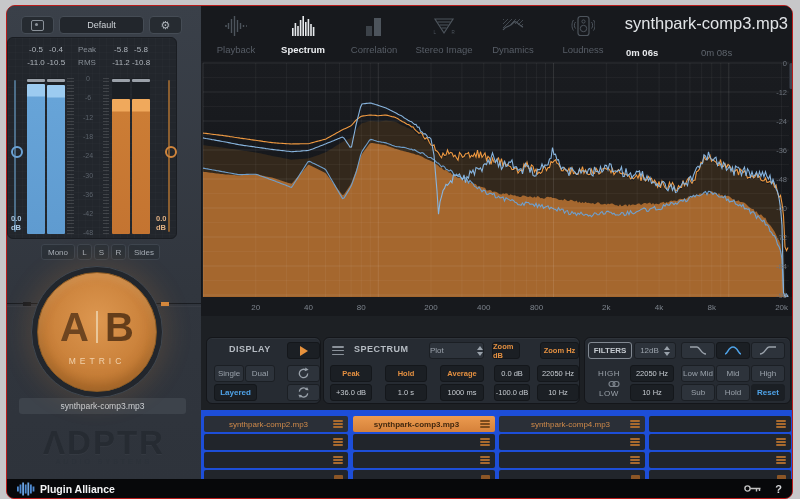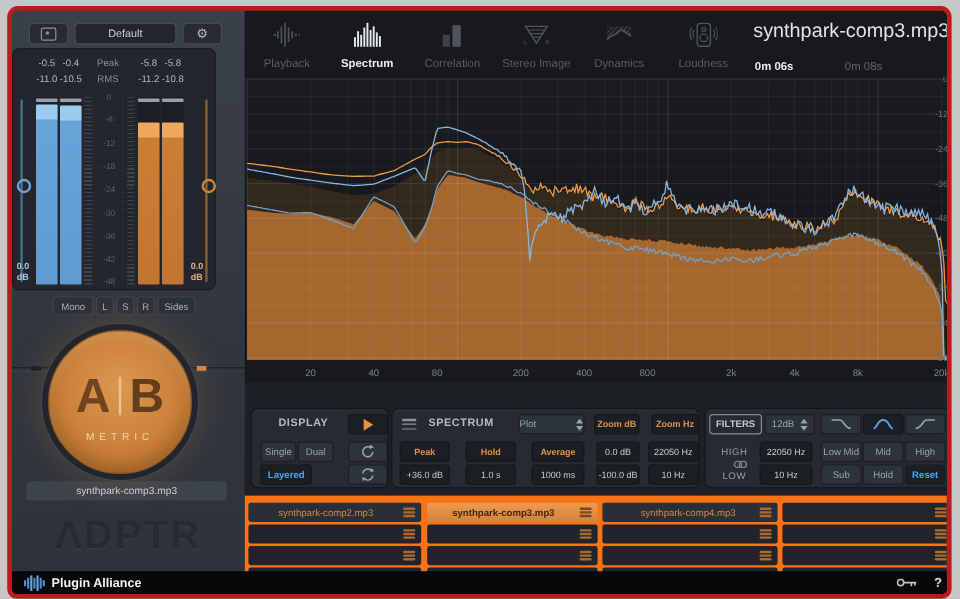--- a/index.html
+++ b/index.html
@@ -1,18 +1,18 @@
 <!DOCTYPE html>
 <html><head>
 <meta charset="utf-8">
 <style>
   html,body{margin:0;padding:0;background:#c7c7c9;width:800px;height:499px;overflow:hidden;
     font-family:"Liberation Sans",sans-serif;-webkit-font-smoothing:antialiased;}
   #window{position:absolute;left:6px;top:5px;width:787px;height:494px;background:#2b3036;
-    border-radius:9px 9px 8px 8px;overflow:hidden;border:4px solid #b91c1c;box-sizing:border-box;}
+    border-radius:9px 9px 8px 8px;overflow:hidden;border:1px solid #b91c1c;box-sizing:border-box;}
   
   #leftpanel{position:absolute;left:0;top:0;width:194px;height:475px;
     background:linear-gradient(#3a4049,#31363e 60%,#2e333b);}
   #seam{position:absolute;left:0;top:297px;width:194px;height:2px;
     border-top:1px solid rgba(0,0,0,.45);border-bottom:1px solid rgba(255,255,255,.045);}
   .topbtn{position:absolute;height:18px;background:#262b31;border:1px solid #454c55;border-radius:4px;
     display:flex;align-items:center;justify-content:center;color:#c3c8ce;box-sizing:border-box;}
   #presetbox{left:14px;top:10px;width:33px;}
   #presetname{left:52px;top:10px;width:85px;font-size:9px;color:#cdd2d7;background:#22262c;}
   #gearbtn{left:142px;top:10px;width:33px;font-size:11px;color:#aeb4bb;}
@@ -78,21 +78,21 @@
   .btext{color:#4fa3e8;font-weight:bold;}
   .playtri{width:0;height:0;border-left:8px solid #e6913c;border-top:5px solid transparent;border-bottom:5px solid transparent;}
   .menuicon{position:absolute;width:12px;height:9px;display:flex;flex-direction:column;justify-content:space-between;}
   .menuicon i{height:1.5px;background:#8b929a;border-radius:1px;}
   .spin{display:flex;flex-direction:column;gap:2px;margin-left:5px;}
   .spin i{width:0;height:0;border-left:3px solid transparent;border-right:3px solid transparent;}
   .spin .up{border-bottom:4px solid #9aa2ab;}
   .spin .dn{border-top:4px solid #9aa2ab;}
   .hl{position:absolute;font-size:8px;color:#9aa1a9;letter-spacing:.5px;}
   
-  #playlist{position:absolute;left:0;top:404px;width:593px;height:71px;background:#f97316;}
+  #playlist{position:absolute;left:0;top:404px;width:593px;height:71px;background:#1d4ed8;}
   .pcell{position:absolute;height:16px;border-radius:2px;display:flex;align-items:center;box-sizing:border-box;}
   .pcell .ptext{flex:1;text-align:center;font-size:8px;color:#cf8a4a;overflow:hidden;white-space:nowrap;}
   .pcell.sel{background:linear-gradient(#ec9b4f,#d5813a);border:1px solid #b3createElement;}
   .pcell.sel .ptext{color:#42280f;font-weight:bold;}
   .ham{width:10px;height:8px;margin-right:5px;display:flex;flex-direction:column;justify-content:space-between;flex:none;}
   .ham i{height:1.8px;background:#a86a2e;border-radius:1px;}
   .sel .ham i{background:#7a4a1c;}
   .hambox{width:9px;height:7px;margin-right:5px;background:#8a5526;border-radius:1px;flex:none;}
   
   #footer{position:absolute;left:0;bottom:0;width:787px;height:19px;background:#07080a;
@@ -381,21 +381,21 @@
           <i></i>
         </span>
       <span class="seclabel" style="left:30px;top:6px;">SPECTRUM</span>
       <div class="cbtn" style="left:105px;top:4px;width:55px;justify-content:space-between;">
         <span>Plot</span>
         <span class="spin">
             <i class="up"></i>
             <i class="dn"></i>
           </span>
       </div>
-      <div class="vbox otext" style="left:168px;top:4px;width:38px;">Zoom dB</div>
+      <div class="vbox otext" style="left:168px;top:4px;width:28px;">Zoom dB</div>
       <div class="vbox otext" style="left:216px;top:4px;width:39px;">Zoom Hz</div>
 
       <div class="vbox otext" style="left:6px;top:27px;width:42px;">Peak</div>
       <div class="vbox otext" style="left:61px;top:27px;width:42px;">Hold</div>
       <div class="vbox otext" style="left:116px;top:27px;width:44px;">Average</div>
       <div class="vbox" style="left:170px;top:27px;width:36px;">0.0 dB</div>
       <div class="vbox" style="left:213px;top:27px;width:42px;">22050 Hz</div>
 
       <div class="vbox" style="left:6px;top:46px;width:42px;">+36.0 dB</div>
       <div class="vbox" style="left:61px;top:46px;width:42px;">1.0 s</div>

